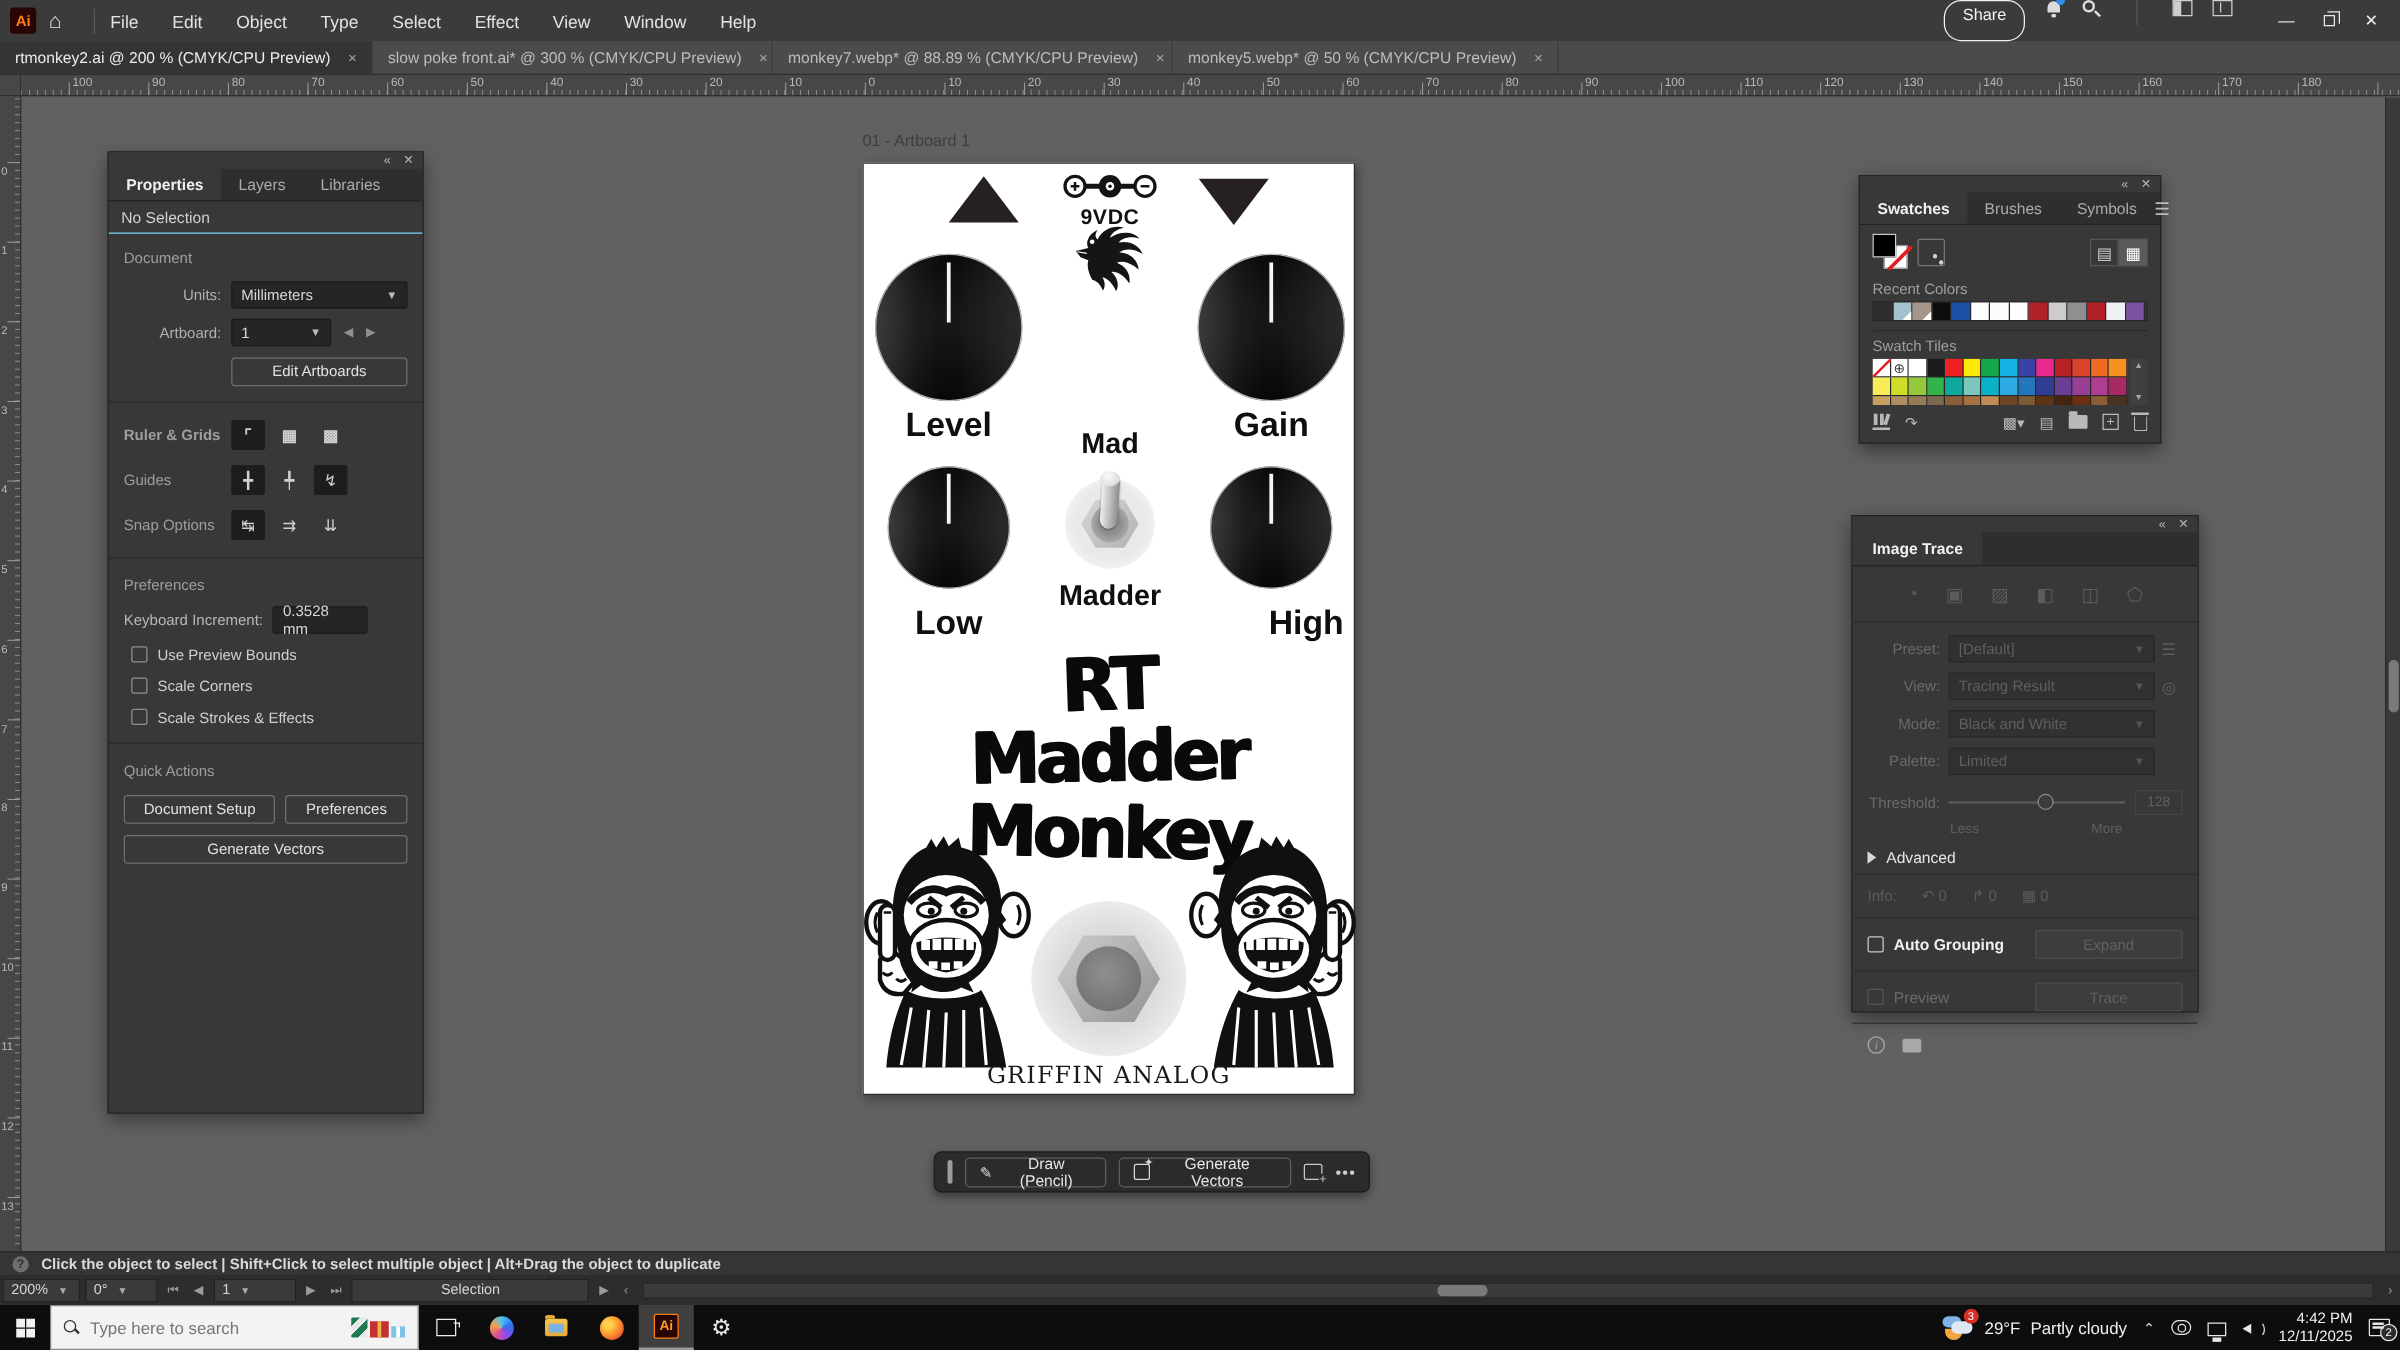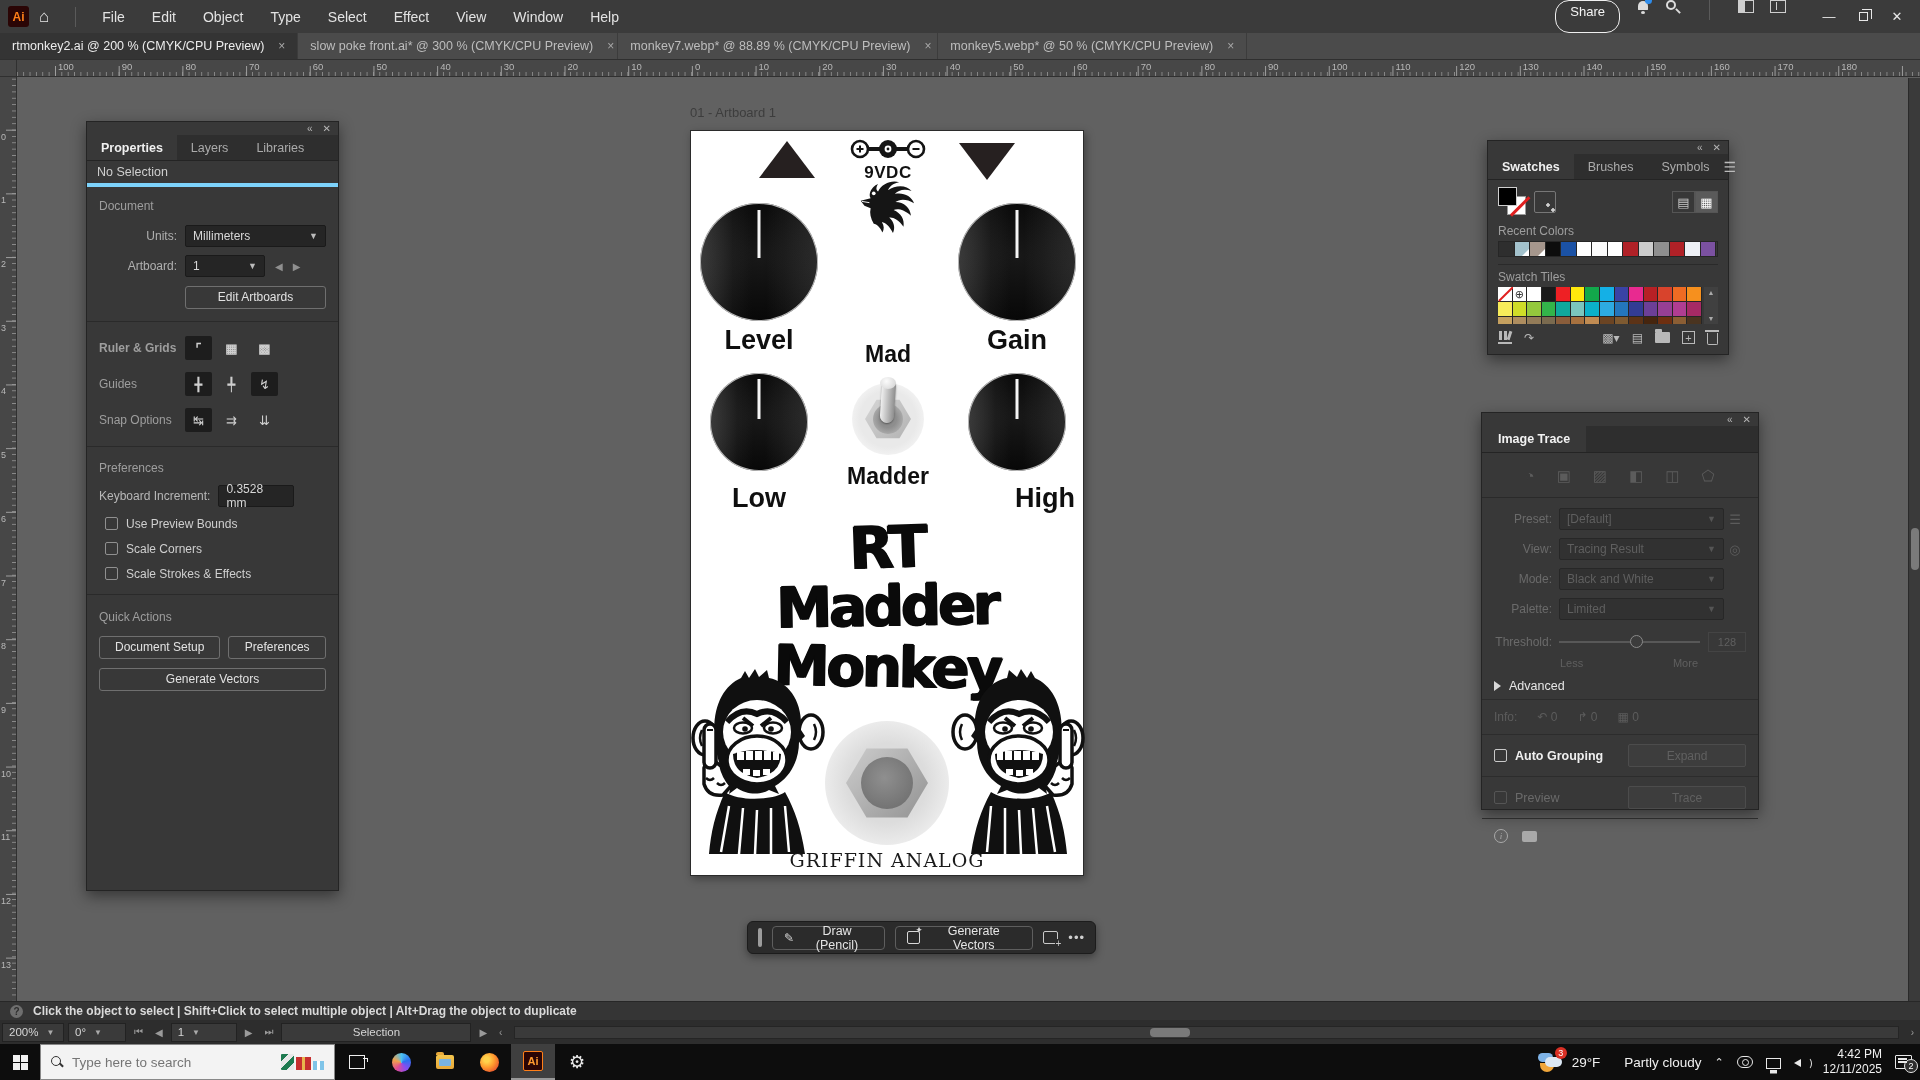--- a/index.html
+++ b/index.html
@@ -4,21 +4,21 @@
 <style>
   * { box-sizing: border-box; margin: 0; padding: 0; }
   html,body { width:1920px; height:1080px; overflow:hidden; }
   body { font-family:"Liberation Sans", sans-serif; background:#616161; position:relative; color:#ddd; }
 
   
   .titlebar { position:absolute; left:0; top:0; width:1920px; height:33px; background:#3b3b3b; display:flex; align-items:center; z-index:50; }
   .ai-logo { width:21px; height:21px; margin:0 10px 0 8px; background:#2a0505; border-radius:3px; color:#ff7f18; font-weight:bold; font-size:12px; display:flex; align-items:center; justify-content:center; }
   .home-icon { color:#e6e6e6; font-size:17px; margin-right:14px; }
   .tb-sep { width:1px; height:20px; background:#5a5a5a; margin:0 12px; }
-  .menus { display:flex; gap:27px; margin-left:14px; }
+  .menus { display:flex; gap:27px; margin-left:0; }
   .menus span { font-size:14px; color:#e3e3e3; cursor:default; }
   .tb-right { margin-left:auto; display:flex; gap:16px; padding-right:6px; }
   .share-btn { border:1.5px solid #f0f0f0; border-radius:14px; padding:3px 14px; font-size:13px; color:#f5f5f5; }
   .bell { position:relative; width:14px; height:14px; }
   .bell .body { position:absolute; left:2px; top:1px; width:10px; height:9px; background:#dcdcdc; border-radius:6px 6px 1px 1px; }
   .bell .clap { position:absolute; left:5px; top:11px; width:4px; height:3px; background:#dcdcdc; border-radius:50%; }
   .bell .dot { position:absolute; right:-2px; top:-3px; width:7px; height:7px; border-radius:50%; background:#2e8ceb; }
   .search-glass { position:relative; width:15px; height:15px; }
   .search-glass .lens { position:absolute; left:0; top:0; width:10px; height:10px; border:2px solid #dcdcdc; border-radius:50%; }
   .search-glass .tail { position:absolute; left:9px; top:10px; width:6px; height:2px; background:#dcdcdc; transform:rotate(45deg); }
@@ -96,21 +96,21 @@
   .ptabs { display:flex; background:#2e2e2e; height:26px; align-items:stretch; border-bottom:1px solid #242424; }
   .ptab { padding:0 14px; display:flex; align-items:center; font-size:12.5px; color:#ababab; }
   .ptab.active { background:#383838; color:#f0f0f0; font-weight:bold; }
   .ptab-menu { margin-left:auto; color:#bbb; font-size:14px; display:flex; align-items:center; padding-right:8px; }
   .sec-label { color:#9e9e9e; font-size:12px; }
   .divider { height:1px; background:#2a2a2a; margin:8px 0; }
 
   
   #properties { left:86px; top:121px; width:253px; height:770px; }
   .prow { display:flex; align-items:center; padding:0 12px; }
-  .no-sel { height:26px; font-size:12.5px; color:#cfcfcf; border-bottom:4px solid #7dd3fc;padding-left:10px; }
+  .no-sel { height:26px; font-size:12.5px; color:#cfcfcf; border-bottom:1px solid #7dd3fc;padding-left:10px; }
   .p-body { padding:4px 0; }
   .lblr { width:78px; text-align:right; color:#b0b0b0; font-size:12px; margin-right:8px; }
   .field { background:#252525; border:1px solid #1a1a1a; border-radius:2px; color:#d8d8d8; font-size:12px; height:22px; display:flex; align-items:center; padding:0 7px; }
   .field .chev { margin-left:auto; font-size:9px; color:#bbb; }
   .btn { border:1px solid #6f6f6f; border-radius:3px; background:transparent; color:#e2e2e2; font-size:12px; height:23px; display:flex; align-items:center; justify-content:center; font-family:inherit; }
   .icon-btn { width:27px; height:24px; border-radius:2px; display:flex; align-items:center; justify-content:center; margin-right:6px; color:#cfcfcf; font-size:13px; }
   .icon-btn.on { background:#1d1d1d; }
   .chk { width:13px; height:13px; border:1px solid #909090; border-radius:2px; margin-right:8px; flex:0 0 auto; }
   .chk-label { font-size:12px; color:#cfcfcf; }
   .nav-arrow { color:#8f8f8f; font-size:10px; margin-left:10px; }
@@ -232,21 +232,21 @@
   .firefox { width:19px; height:19px; border-radius:50%; background:radial-gradient(circle at 35% 35%,#ffd24c 15%,#ff9a2e 45%,#e8542e 80%,#b03060 100%); }
   .ai-tile { width:20px; height:20px; background:#2a0505; border:1px solid #ff7f18; border-radius:2px; color:#ff9a2e; font-size:11px; font-weight:bold; display:flex; align-items:center; justify-content:center; }
   .gear { color:#e8e8e8; font-size:18px; }
   .tray { margin-left:auto; display:flex; align-items:center; gap:13px; padding-right:8px; }
   .weather { display:flex; align-items:center; gap:8px; }
   .w-icon { position:relative; width:26px; height:22px; }
   .w-sun { position:absolute; left:2px; bottom:1px; width:14px; height:9px; background:#f0a63a; border-radius:0 0 10px 10px; }
   .w-cl1 { position:absolute; left:0; top:2px; width:15px; height:9px; background:#7fb4e8; border-radius:8px; }
   .w-cl2 { position:absolute; left:7px; top:6px; width:17px; height:10px; background:#dce8f4; border-radius:9px; }
   .w-badge { position:absolute; right:-3px; top:-4px; min-width:12px; height:12px; border-radius:6px; background:#d93025; color:#fff; font-size:9px; display:flex; align-items:center; justify-content:center; padding:0 2px; }
-  .w-text { font-size:13.5px; color:#f0f0f0; display:flex; gap:24px; }
+  .w-text { font-size:13.5px; color:#f0f0f0; display:flex; gap:8px; }
   .chev-up { color:#e8e8e8; font-size:11px; }
   .cam-ic { width:16px; height:12px; border:1.5px solid #e8e8e8; border-radius:6px; position:relative; }
   .cam-ic::after { content:""; position:absolute; left:4px; top:2px; width:5px; height:5px; border:1.5px solid #e8e8e8; border-radius:50%; }
   .net-ic { width:15px; height:11px; border:1.5px solid #e8e8e8; position:relative; margin-top:2px; }
   .net-ic::after { content:""; position:absolute; left:3px; bottom:-4px; width:7px; height:1.5px; background:#e8e8e8; box-shadow:0 1.5px 0 0 #e8e8e8; }
   .spk-ic { position:relative; width:16px; height:13px; }
   .spk-ic::before { content:""; position:absolute; left:0; top:3px; border-top:4px solid transparent; border-bottom:4px solid transparent; border-right:7px solid #e8e8e8; }
   .spk-ic::after { content:""; position:absolute; left:8px; top:1px; width:8px; height:11px; border:1.5px solid transparent; border-right-color:#e8e8e8; border-radius:50%; }
   .clock { text-align:right; font-size:12px; color:#f2f2f2; line-height:1.25; }
   .notif { position:relative; width:17px; height:14px; border:1.5px solid #e8e8e8; border-radius:1px; }

